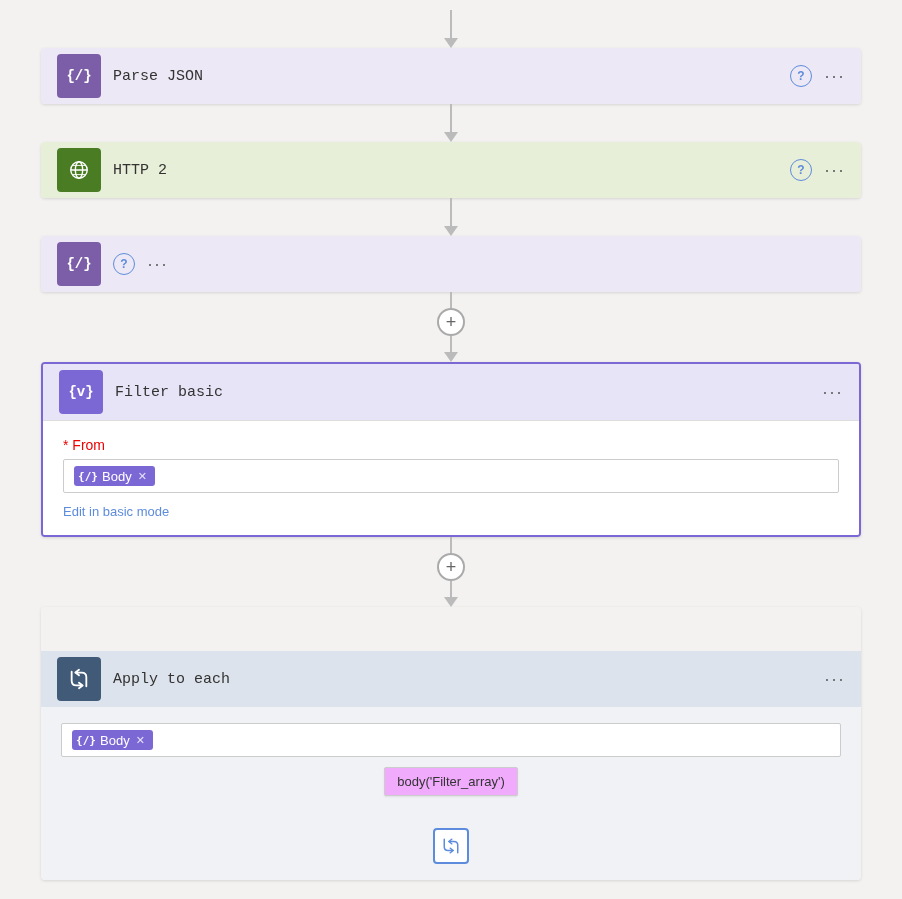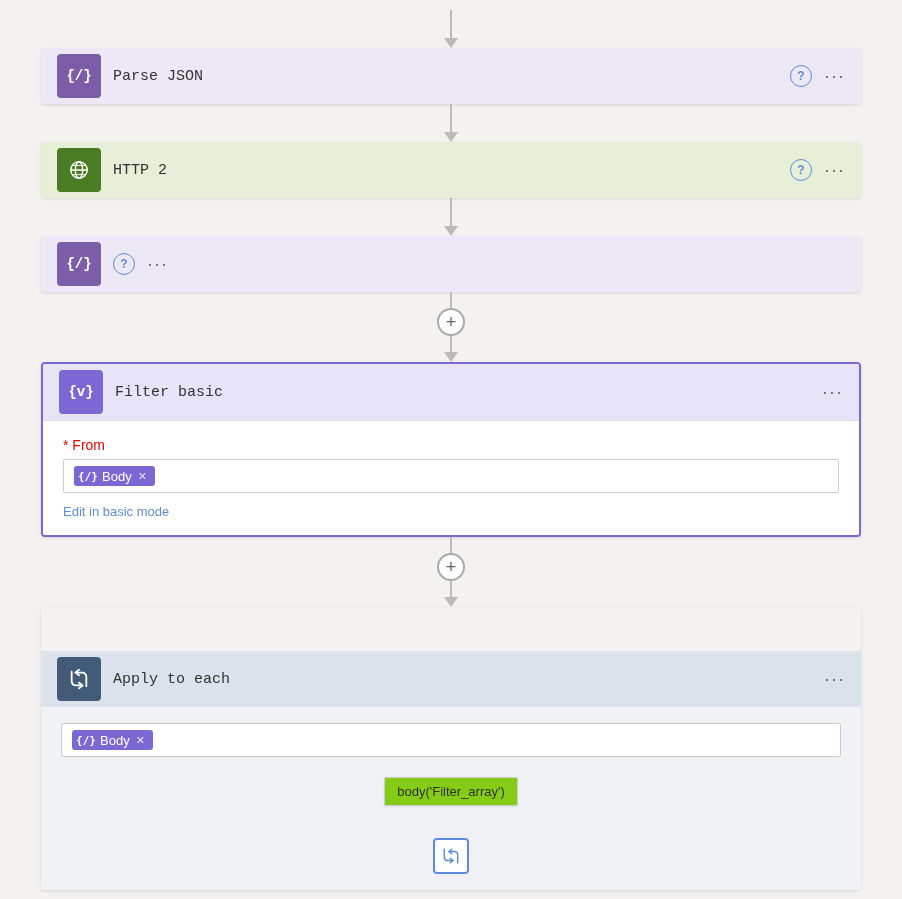--- a/index.html
+++ b/index.html
@@ -262,28 +262,27 @@
     .apply-body {
       background: #f0f2f5;
       padding: 16px 20px;
     }
 
     .apply-body .token-field {
       background: white;
     }
 
     .expression-bubble {
-      background: #84cc16;
+      background: #f0abfc;
       border: 1px solid #ccc;
       border-radius: 2px;
       padding: 6px 12px;
       font-size: 13px;
       color: #333;
       display: inline-block;
-      margin-top: 10px;
       box-shadow: 0 1px 2px rgba(0,0,0,0.08);
     }
 
     
     .curly-icon {
       font-size: 14px;
       font-weight: bold;
       font-family: 'Courier New', monospace;
       color: white;
     }

